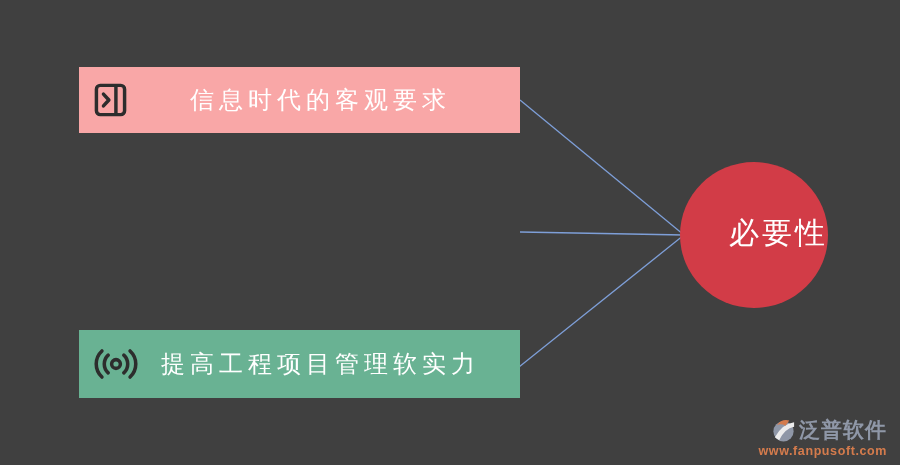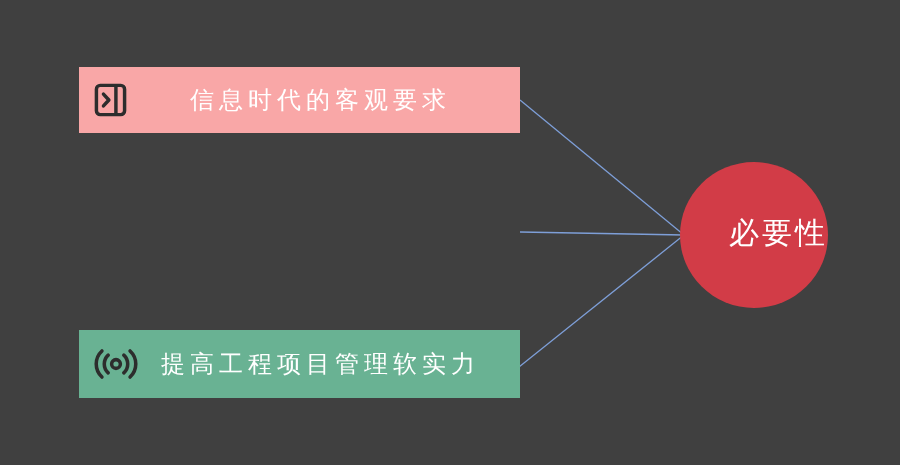--- a/index.html
+++ b/index.html
@@ -120,14 +120,27 @@
         <path d="M37.5 3.5 A 17 17 0 0 1 37.5 28.5"></path>
       </svg>
     </span>
     <span class="bar-label">提高工程项目管理软实力</span>
   </div>
 
   <div class="center-node" style="background-color: rgb(210, 60, 71);">
     <span class="center-label">必要性</span>
   </div>
 
+  <div class="watermark">
+    <div class="wm-row">
+      <span class="wm-logo" style="color: rgb(152, 161, 179);">
+        <svg viewBox="0 0 28 28" xmlns="http://www.w3.org/2000/svg">
+          <circle cx="14" cy="15" r="10.5" fill="currentColor"></circle>
+          <path d="M5 21 Q13 7 25 5.5 L25 10 Q15 12 9.5 24 Z" fill="#ffffff"></path>
+          <path d="M7 8.5 Q12 1.5 20 3.5 L16 9 Q11 6.5 7 8.5 Z" style="fill: rgb(229, 130, 78);"></path>
+        </svg>
+      </span>
+      <span class="wm-brand" style="color: rgb(152, 161, 179);">泛普软件</span>
+    </div>
+    <div class="wm-url" style="color: rgb(229, 130, 78);">www.fanpusoft.com</div>
+  </div>
 
 </div>
 
 </body></html>

